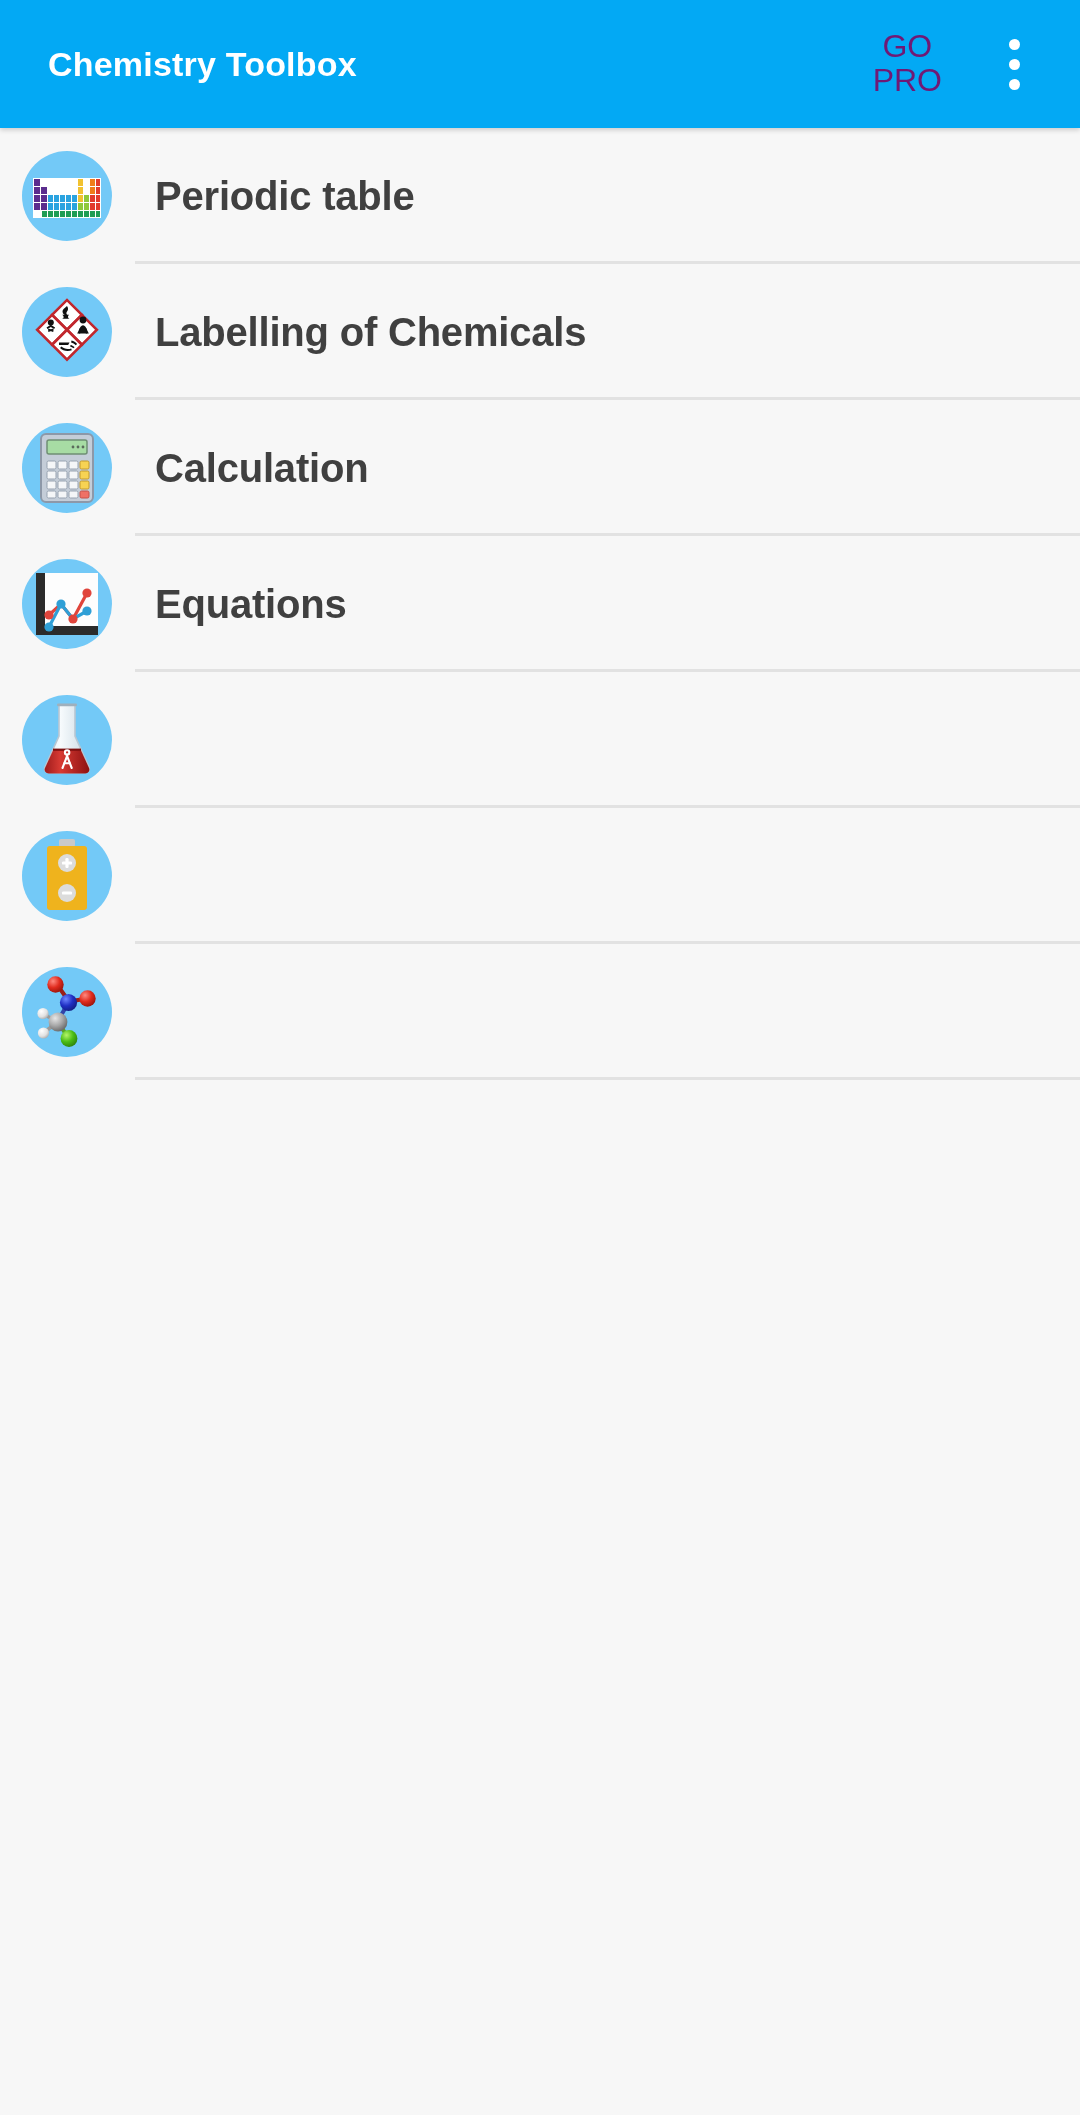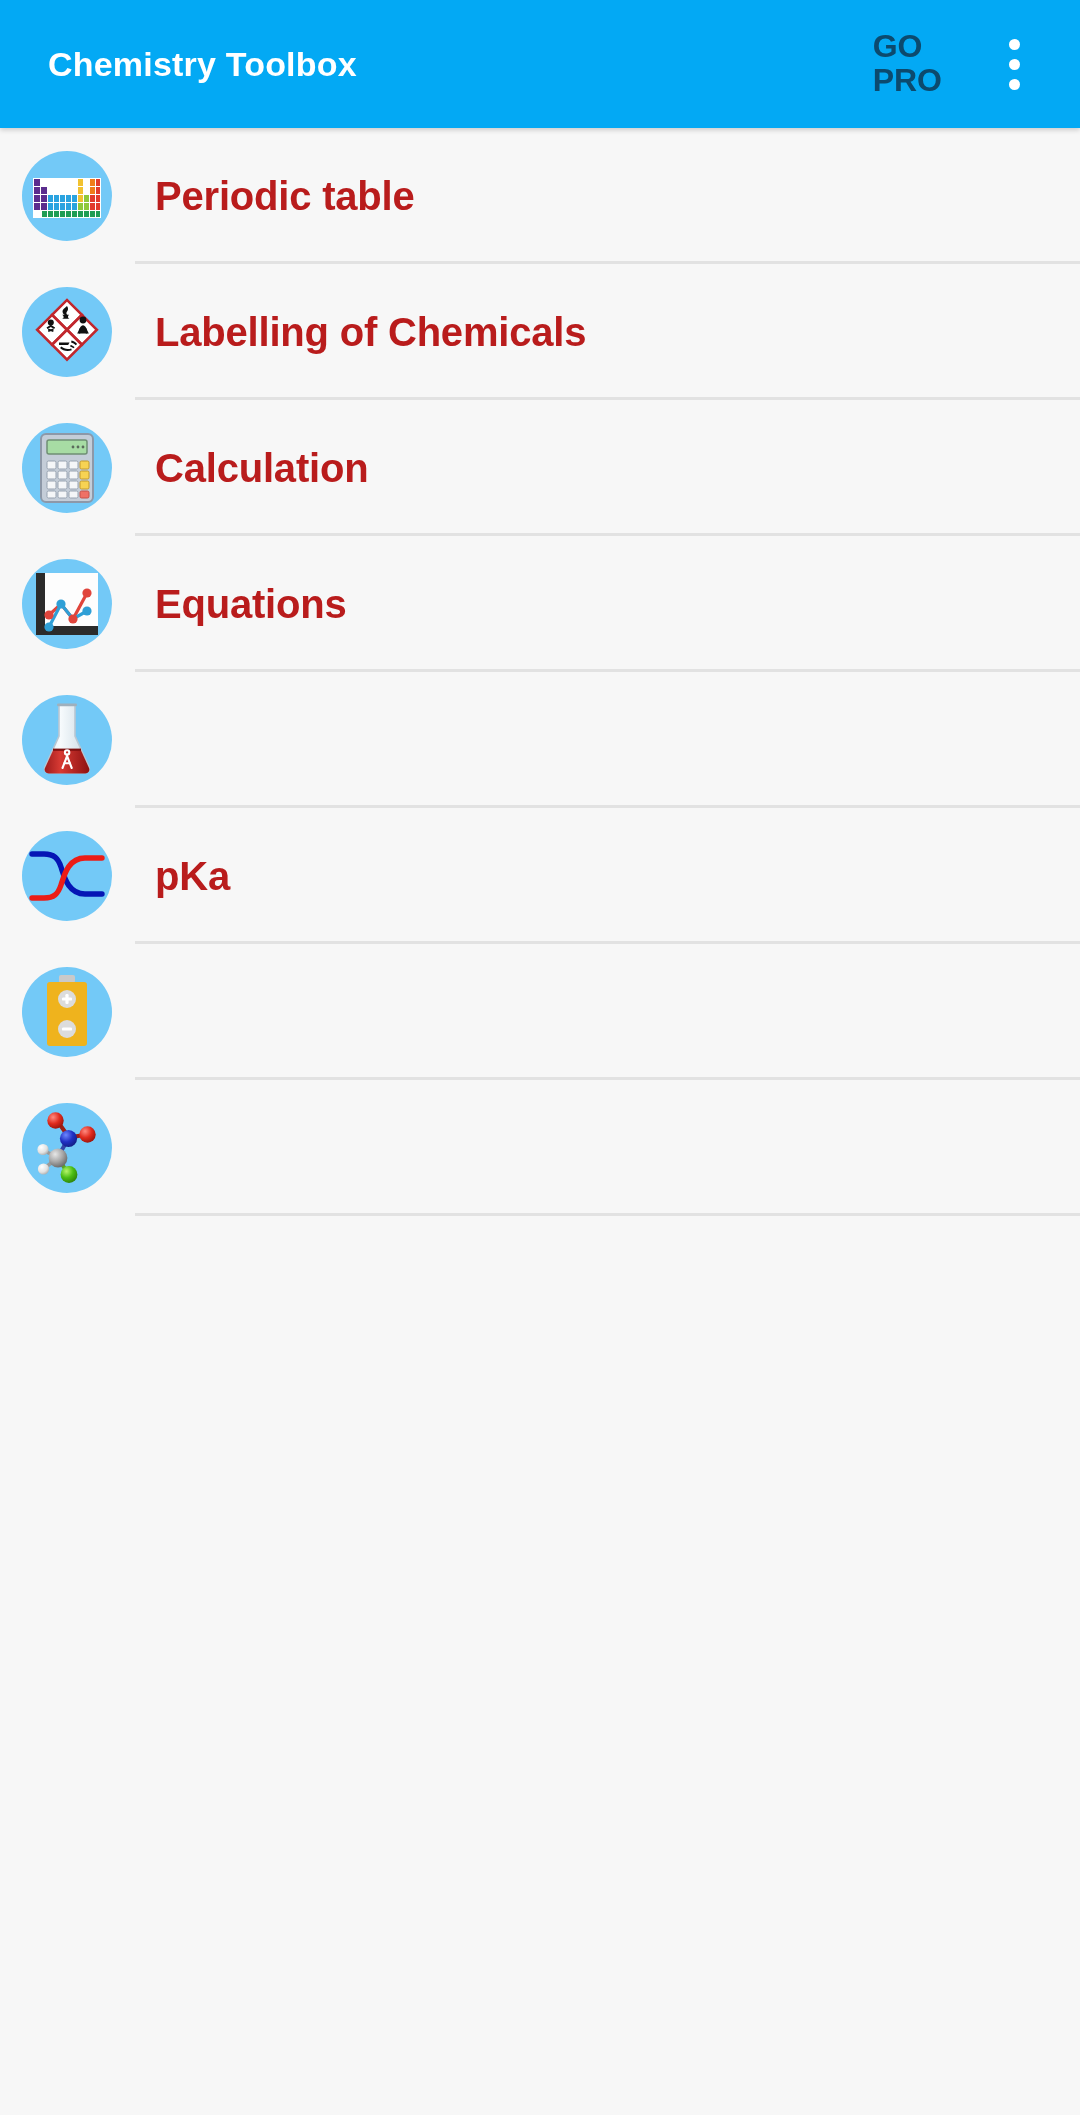--- a/index.html
+++ b/index.html
@@ -35,25 +35,25 @@
     color: #ffffff;
     font-size: 34px;
     font-weight: bold;
     letter-spacing: 0.2px;
     line-height: 1;
     white-space: nowrap;
   }
   .appbar-spacer { flex: 1 1 auto; }
 
   .gopro {
-    color: #0c4a6e;
+    color: #701a75;
     font-size: 32px;
-    font-weight: bold;
+    font-weight: normal;
     line-height: 1.06;
-    text-align: left;
+    text-align: center;
     padding: 0 10px;
     margin-right: 18px;
     cursor: pointer;
     white-space: nowrap;
   }
   .gopro span { display: block; }
 
   .overflow-menu {
     width: 88px;
     height: 96px;
@@ -105,21 +105,21 @@
     align-items: center;
     justify-content: center;
     overflow: hidden;
   }
   .row-icon svg { display: block; }
 
   .row-label {
     margin-left: 43px;
     font-size: 40px;
     font-weight: bold;
-    color: #b91c1c;
+    color: #404040;
     letter-spacing: -0.2px;
     white-space: nowrap;
   }
 
   .list-tail { height: 420px; background: #f7f7f7; }
 </style>
 </head>
 <body>
 
 <div id="app">
@@ -316,30 +316,20 @@
             <path d="M26.5 68l4.6-12 4.6 12"></path>
             <path d="M28.4 63.2h5.4"></path>
             <circle cx="31.1" cy="52.4" r="2.2"></circle>
           </g>
         </svg>
       </div>
       <div class="row-divider"></div>
     </div>
 
 
-    <div class="row">
-      <div class="row-icon">
-        <svg width="82" height="72" viewBox="0 0 82 72">
-          <path d="M6 14h12c10 0 14 4 17 13 3 9 7 27 24 27h17" fill="none" stroke="#0515b5" stroke-width="5.4" stroke-linecap="round"></path>
-          <path d="M6 58h12c10 0 14-4 17-13 3-9 7-27 24-27h17" fill="none" stroke="#ec1c16" stroke-width="5.4" stroke-linecap="round"></path>
-        </svg>
-      </div>
-      <div class="row-label">pKa</div>
-      <div class="row-divider"></div>
-    </div>
 
     <div class="row">
       <div class="row-icon">
         <svg width="50" height="80" viewBox="0 0 50 80">
           <rect x="17" y="3" width="16" height="8" rx="2" fill="#c9c9c9"></rect>
           <rect x="5" y="10" width="40" height="64" rx="3" fill="#efb31d"></rect>
           <g>
             <circle cx="25" cy="27" r="9" fill="#dcdcdc"></circle>
             <rect x="20" y="25.4" width="10" height="3.2" rx="1.2" fill="#ffffff"></rect>
             <rect x="23.4" y="22" width="3.2" height="10" rx="1.2" fill="#ffffff"></rect>

